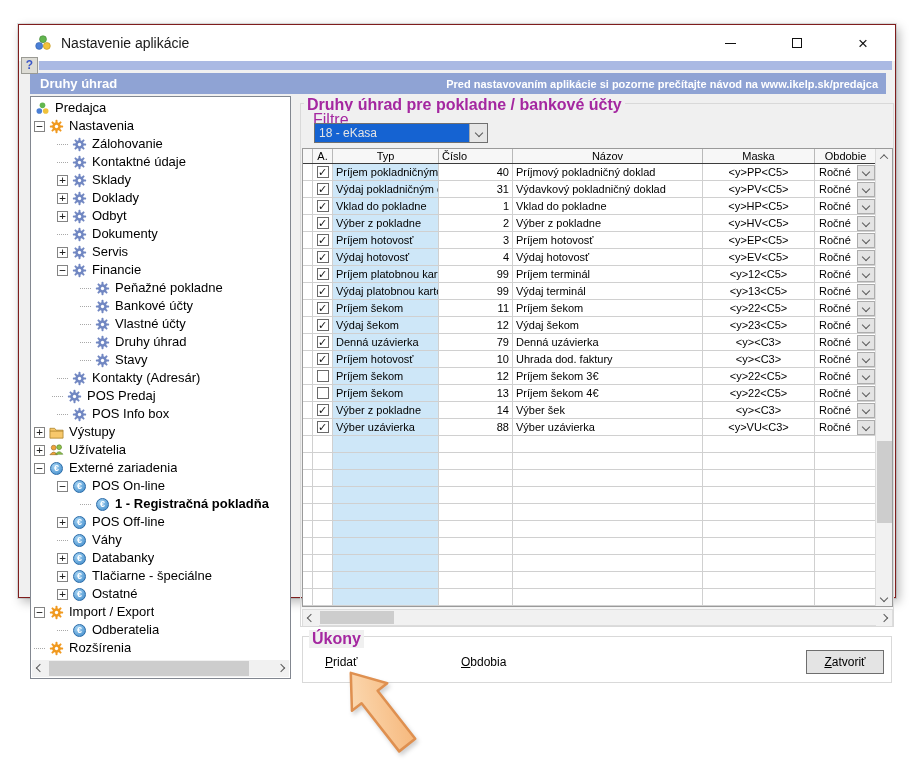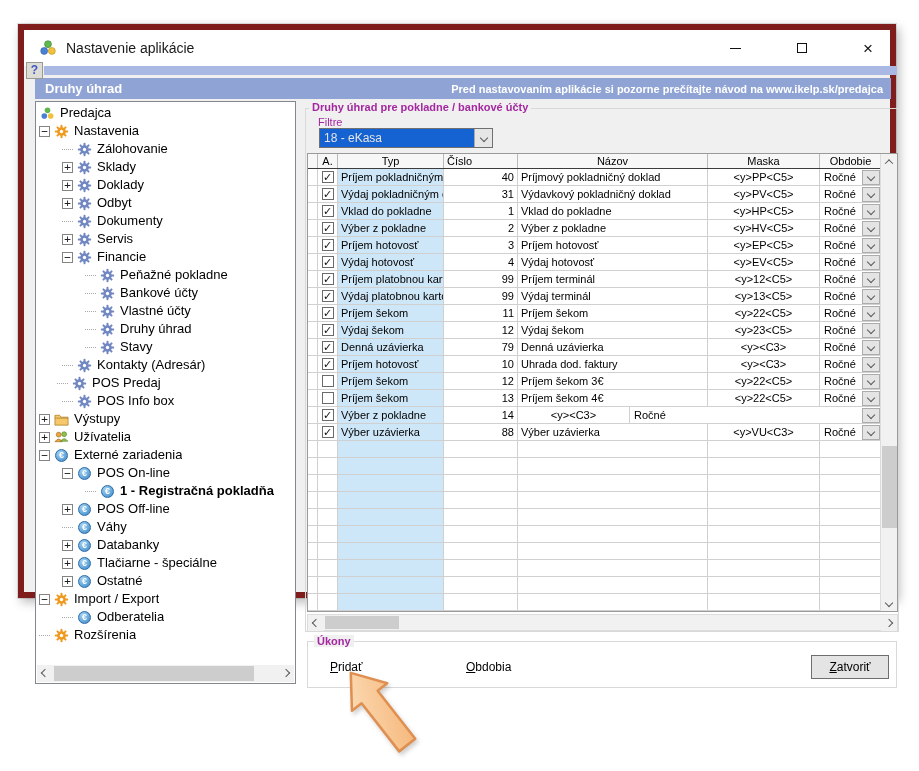--- a/index.html
+++ b/index.html
@@ -1,21 +1,21 @@
 <!DOCTYPE html>
 <html><head>
 <meta charset="utf-8">
 <style>
   html,body{margin:0;padding:0;background:#ffffff;width:919px;height:771px;overflow:hidden;
     font-family:"Liberation Sans","DejaVu Sans",sans-serif;-webkit-font-smoothing:antialiased;}
   *{box-sizing:border-box;}
 
   
   .window{position:absolute;left:18px;top:24px;width:878px;height:574px;background:#f0f0f0;
-    border:6px solid #7f1d1d;box-shadow:3px 4px 10px rgba(0,0,0,.28), 0 0 0 1px #e3e3e3;}
+    border:1px solid #7f1d1d;box-shadow:3px 4px 10px rgba(0,0,0,.28), 0 0 0 1px #e3e3e3;}
   .titlebar{position:absolute;left:0;top:0;width:100%;height:36px;background:#ffffff;}
   .app-icon{position:absolute;left:15px;top:9px;width:18px;height:18px;}
   .title-text{position:absolute;left:42px;top:0;line-height:36px;font-size:14px;color:#191919;}
   .winbtn{position:absolute;top:6px;width:28px;height:24px;display:flex;align-items:center;justify-content:center;cursor:default;}
   .winbtn.min{left:697px;} .winbtn.max{left:764px;} .winbtn.close{left:830px;}
   .glyph-min{width:11px;height:0;border-top:1px solid #111;display:block;}
   .glyph-max{width:10px;height:10px;border:1px solid #111;display:block;}
   .glyph-close{font-size:17px;color:#111;line-height:17px;}
 
   .help-btn{position:absolute;left:2px;top:32px;width:17px;height:17px;background:#dddcd5;border:1px solid #9a9a94;
@@ -49,21 +49,21 @@
   .chv.down{transform:rotate(45deg);}
   .chv.left{transform:rotate(135deg);}
   .chv.right{transform:rotate(-45deg);}
   .tree-hscroll{left:1px;right:1px;bottom:1px;height:17px;border:none;background:#f1f1f1;}
   .tree-hscroll .sb-thumb{left:17px;top:1px;height:15px;width:200px;}
   .tree-hscroll .sb-btn.left{left:0;top:0;} .tree-hscroll .sb-btn.right{right:0;top:0;}
 
   
   .right-panel{position:absolute;left:281px;top:71px;width:595px;height:590px;}
   .groupbox-main{position:absolute;left:0;top:7px;width:594px;height:524px;border:1px solid #d9d9d9;}
-  .cap{position:absolute;color:#a427a0;font-size:11px;background:#f0f0f0;padding:0 3px;}
+  .cap{position:absolute;color:#a427a0;font-size:16px;background:#f0f0f0;padding:0 3px;}
   .cap.bold{font-weight:bold;}
   .cap-main{left:4px;top:0px;}
   .cap-filter{left:10px;top:15px;}
   .combo{position:absolute;left:14px;top:27px;width:174px;height:20px;border:1px solid #707070;background:#fff;display:flex;}
   .combo-text{flex:1;background:#1563d2;color:#e5e5e5;font-size:12px;line-height:18px;padding:0 4px;overflow:hidden;}
   .combo-btn{flex:0 0 18px;background:#e6e6e6;border-left:1px solid #ababab;display:flex;align-items:center;justify-content:center;}
 
   
   .tablebox{position:absolute;left:2px;top:52px;width:591px;height:459px;background:#ffffff;border:1px solid #9a9a9a;}
   .grid{position:absolute;left:0;top:0;width:573px;height:100%;overflow:hidden;}
@@ -173,20 +173,36 @@
                 <rect x="6.9" y="0.9" width="2.2" height="14.2" rx="0.9" transform="rotate(90 8 8)"></rect>
                 <rect x="6.9" y="0.9" width="2.2" height="14.2" rx="0.9" transform="rotate(135 8 8)"></rect>
                 <circle cx="8" cy="8" r="4.6"></circle>
               </g>
               <circle cx="8" cy="8" r="1.8" fill="#fff"></circle>
             </svg>
           </span>
           <span class="tlabel">Zálohovanie</span>
         </div>
         <div class="trow-tree" style="padding-left: 25px;">
+          <span class="exp stub"></span>
+          <span class="ticon">
+            <svg width="15" height="15" viewBox="0 0 16 16">
+              <g fill="#7187c2">
+                <rect x="6.9" y="0.9" width="2.2" height="14.2" rx="0.9" transform="rotate(0 8 8)"></rect>
+                <rect x="6.9" y="0.9" width="2.2" height="14.2" rx="0.9" transform="rotate(45 8 8)"></rect>
+                <rect x="6.9" y="0.9" width="2.2" height="14.2" rx="0.9" transform="rotate(90 8 8)"></rect>
+                <rect x="6.9" y="0.9" width="2.2" height="14.2" rx="0.9" transform="rotate(135 8 8)"></rect>
+                <circle cx="8" cy="8" r="4.6"></circle>
+              </g>
+              <circle cx="8" cy="8" r="1.8" fill="#fff"></circle>
+            </svg>
+          </span>
+          <span class="tlabel">Kontaktné údaje</span>
+        </div>
+        <div class="trow-tree" style="padding-left: 25px;">
           <span class="exp box">+</span>
           <span class="ticon">
             <svg width="15" height="15" viewBox="0 0 16 16">
               <g fill="#7187c2">
                 <rect x="6.9" y="0.9" width="2.2" height="14.2" rx="0.9" transform="rotate(0 8 8)"></rect>
                 <rect x="6.9" y="0.9" width="2.2" height="14.2" rx="0.9" transform="rotate(45 8 8)"></rect>
                 <rect x="6.9" y="0.9" width="2.2" height="14.2" rx="0.9" transform="rotate(90 8 8)"></rect>
                 <rect x="6.9" y="0.9" width="2.2" height="14.2" rx="0.9" transform="rotate(135 8 8)"></rect>
                 <circle cx="8" cy="8" r="4.6"></circle>
               </g>
@@ -780,20 +796,21 @@
                 </span>
               </span>
             </div>
             <div class="grow">
               <span class="c ch"></span>
               <span class="c ca">
                 <span class="cb">✓</span>
               </span>
               <span class="c ct">Výber z pokladne</span>
               <span class="c cc">14</span>
+              <span class="c cn">Výber šek</span>
               <span class="c cm">&lt;y&gt;&lt;C3&gt;</span>
               <span class="c co">
                 <span class="obd-t">Ročné</span>
                 <span class="obd-b">
                   <i class="chv down"></i>
                 </span>
               </span>
             </div>
             <div class="grow">
               <span class="c ch"></span>

